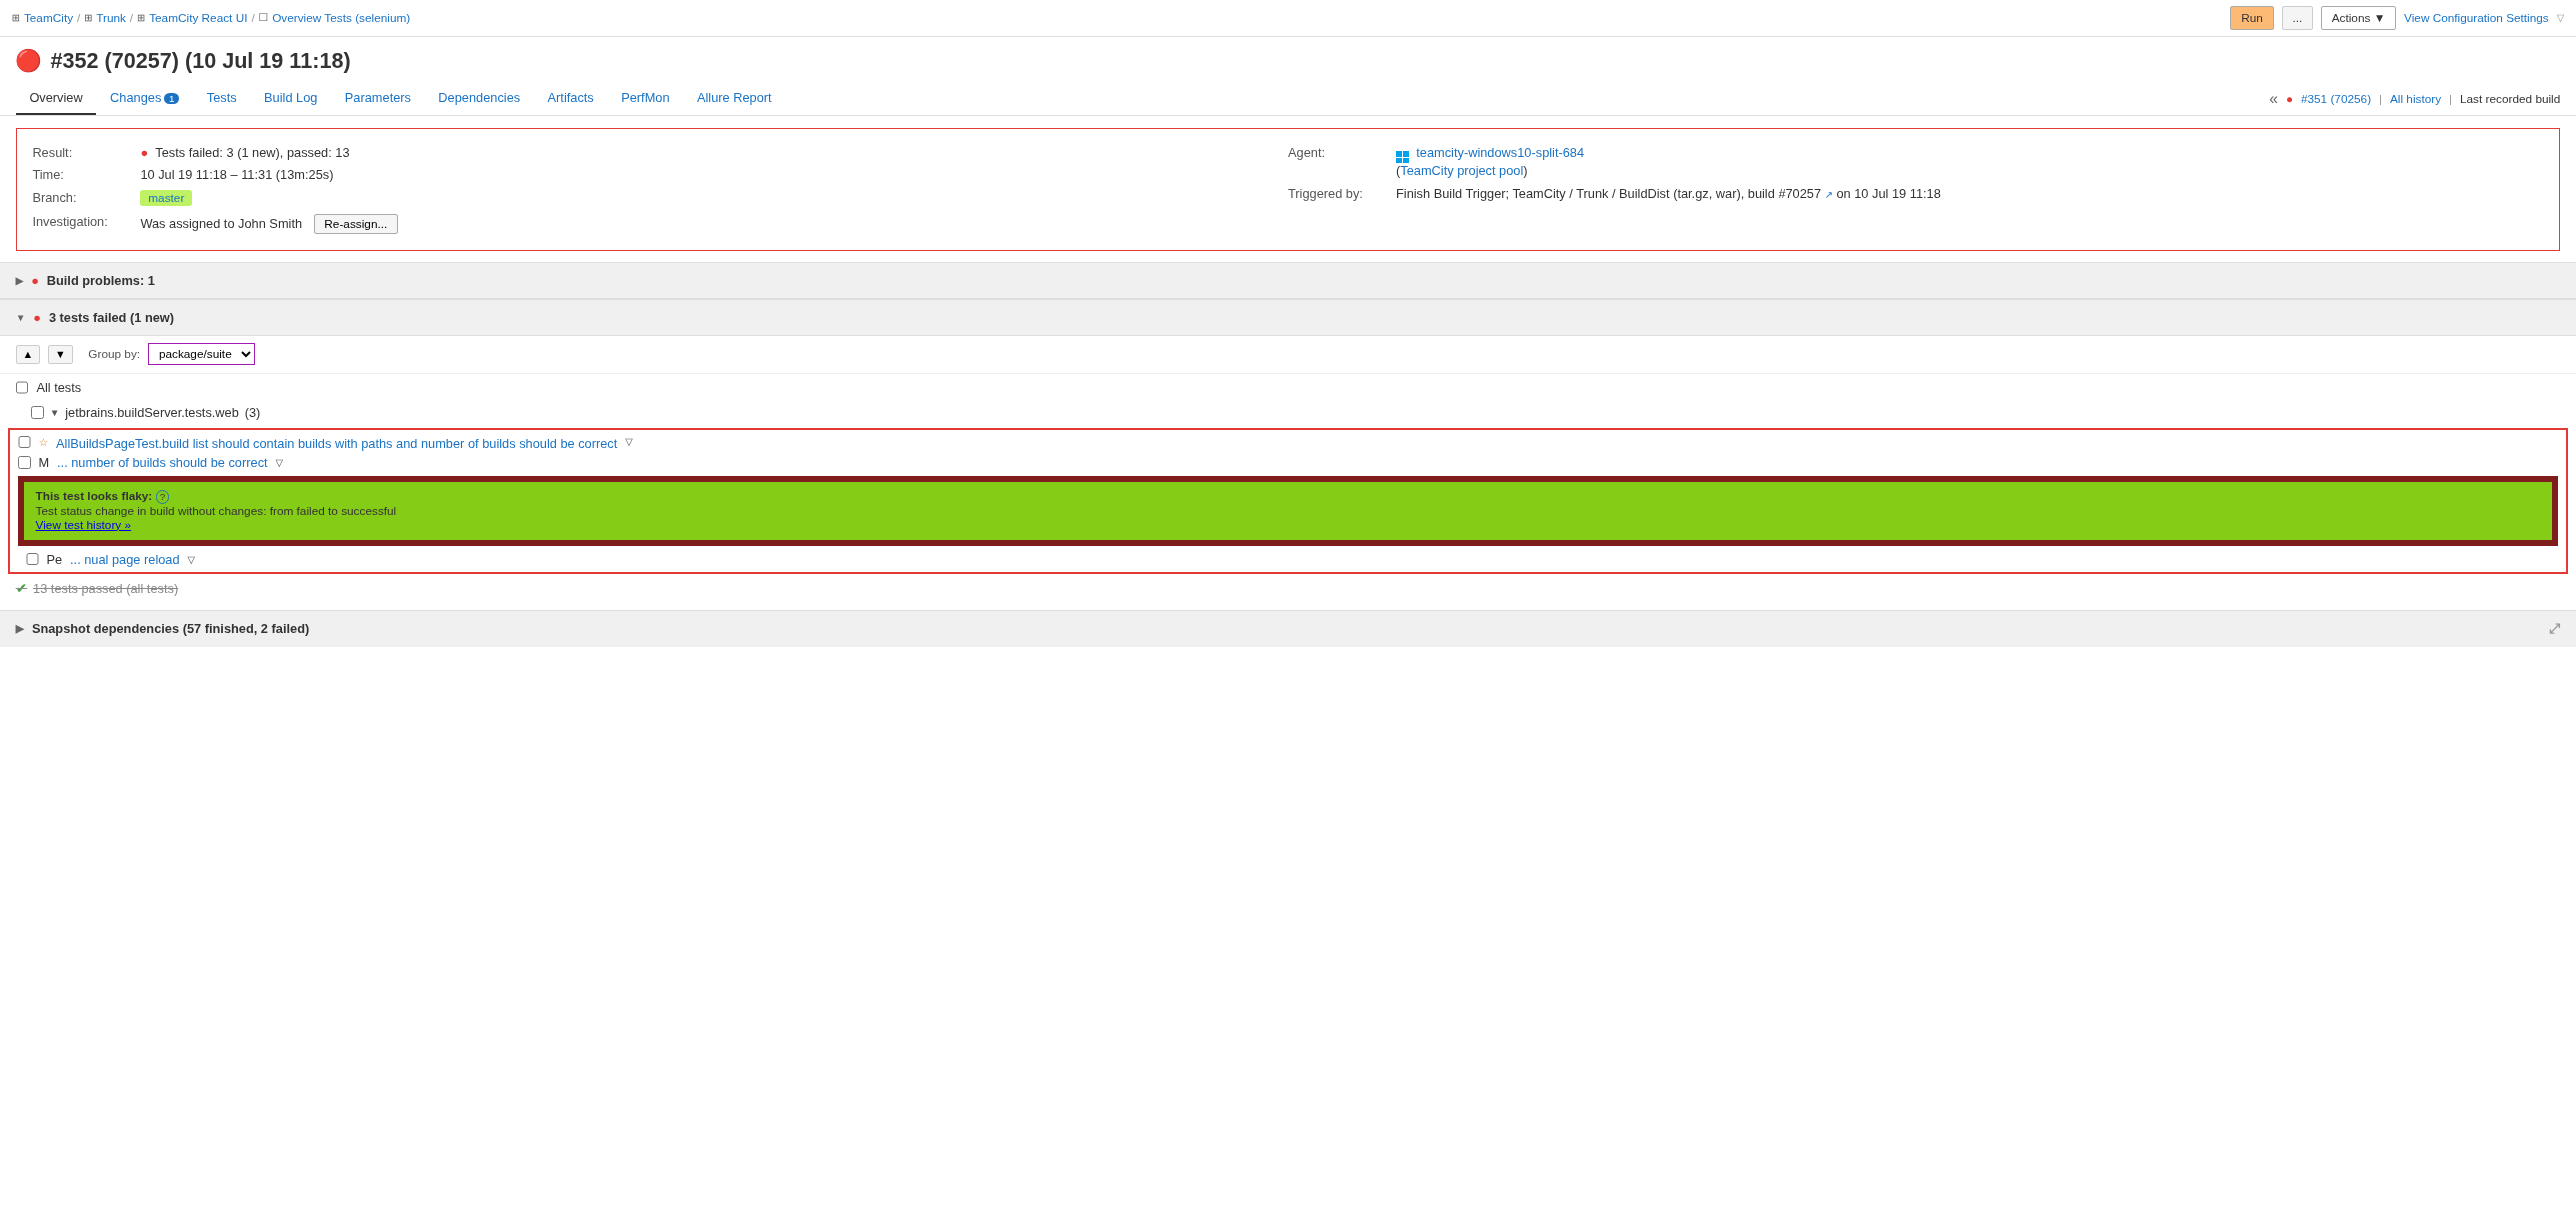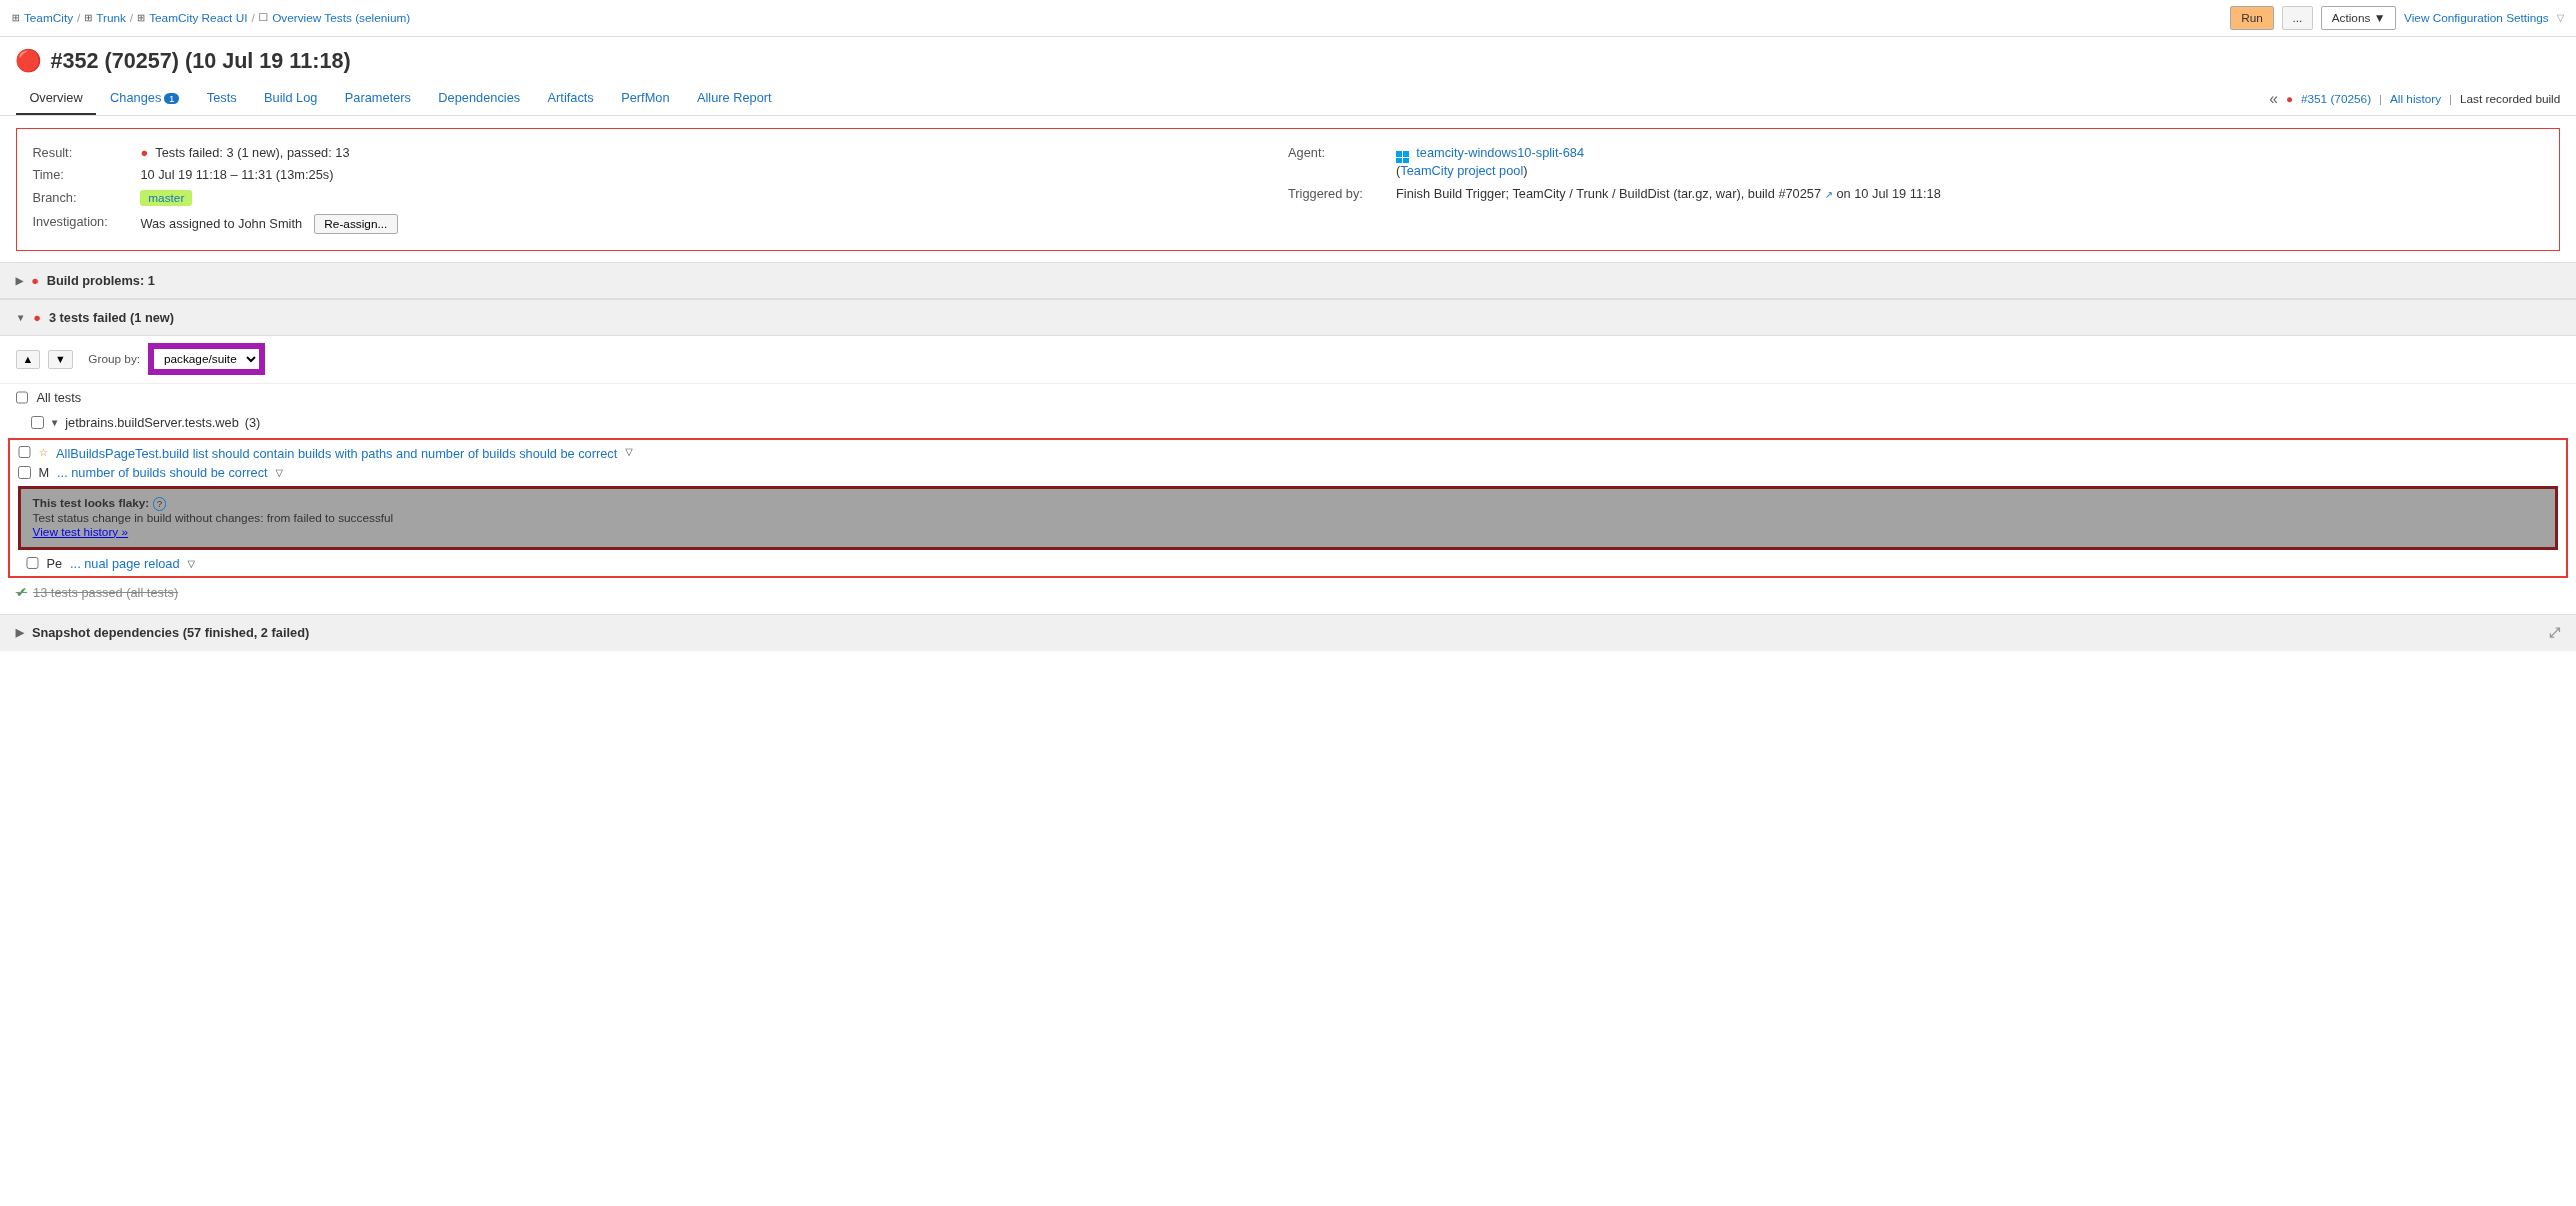--- a/index.html
+++ b/index.html
@@ -181,21 +181,21 @@
     .toolbar-btn {
       padding: 2.9px 5.9px;
       border: 1px solid #ccc;
       background: #f5f5f5;
       cursor: pointer;
       font-size: 10.8px;
       border-radius: 2px;
     }
     .group-by-label { font-size: 11.8px; color: #555; margin-left: 7.9px; }
     .group-by-select {
-      border: 6px solid #a21caf;
+      border: 1px solid #a21caf;
       padding: 2px 5.9px;
       font-size: 11.8px;
       background: #fff;
       cursor: pointer;
     }
 
     
     .test-list { padding: 0 0 0 0; }
     .test-all-row {
       display: flex;
@@ -429,21 +429,21 @@
         <span class="dropdown-arrow">▽</span>
       </div>
 
       <div style="display:flex; align-items:center; gap:7.9px; padding: 2px 0;">
         <input type="checkbox" class="cb" style="">
         <span style="color:#333;">M</span>
         <span style="color:#1a73c4;">... number of builds should be correct</span>
         <span class="dropdown-arrow">▽</span>
       </div>
 
-      <div style="border: 3px solid #7f1d1d; background: #a3a3a3; padding: 7.9px 11.8px; margin: 3.9px 0; font-size: 11.8px;">
+      <div style="border: 6px solid #7f1d1d; background: #84cc16; padding: 7.9px 11.8px; margin: 3.9px 0; font-size: 11.8px;">
         <div class="flaky-title">
           <strong>This test looks flaky:</strong>
           <span class="flaky-info" style="border: 1px solid #1a73c4; border-radius: 50%; width: 13.7px; height: 13.7px; display: inline-flex; align-items: center; justify-content: center; font-size: 9.8px;">?</span>
         </div>
         <div class="flaky-desc">Test status change in build without changes: from failed to successful</div>
         <a href="#" class="view-history">View test history »</a>
       </div>
 
       <div style="display:flex; align-items:center; gap:7.9px; padding: 2px 8px;">
         <input type="checkbox" class="cb" style="">

